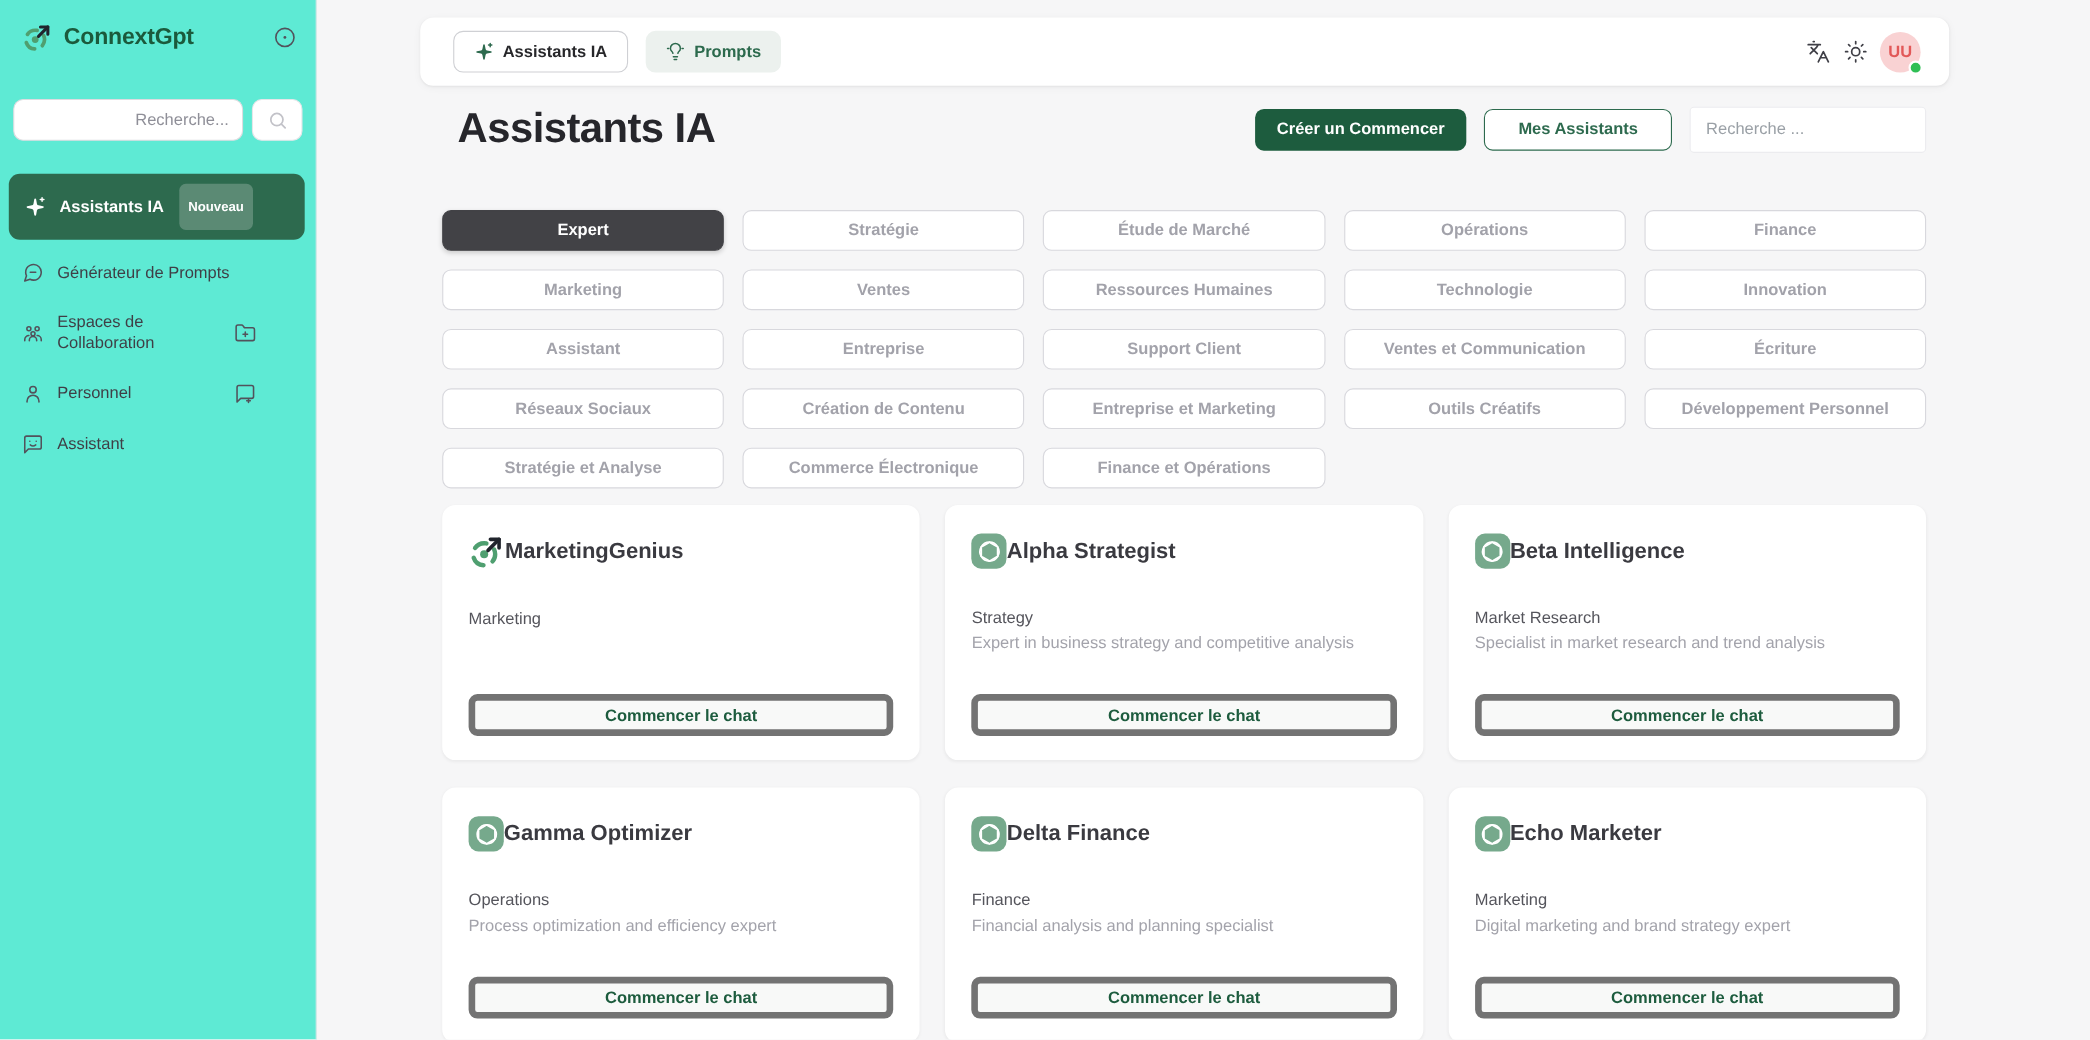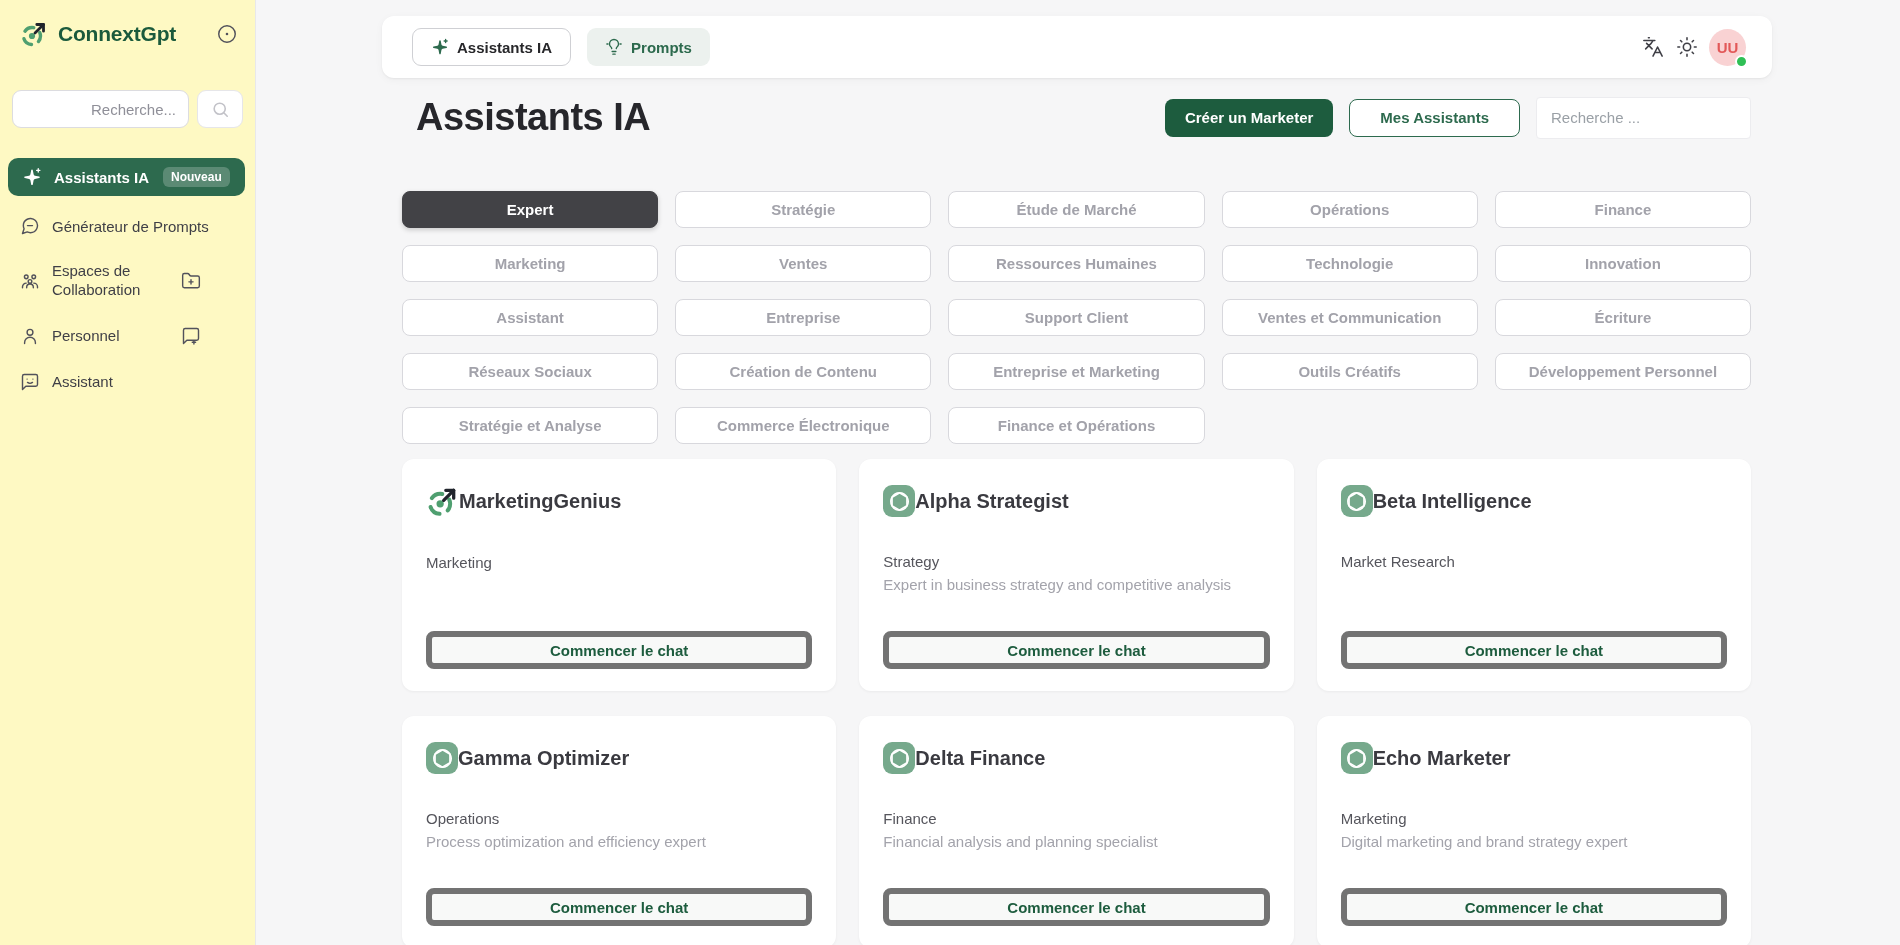--- a/index.html
+++ b/index.html
@@ -8,22 +8,22 @@
     font-family:"Liberation Sans", sans-serif;
     background:#f6f6f7;
     color:#3f3f46;
     position:relative;
   }
   button { font-family:inherit; cursor:pointer; }
   input  { font-family:inherit; outline:none; }
 
   
   .sidebar {
-    position:absolute; left:0; top:0; width:256px; height:945px;
-    background:#fef9c3; border-right:1px solid #e8e8ea; z-index:5;
+    position:absolute; left:0; top:0; width:288px; height:945px;
+    background:#5eead4; border-right:1px solid #e8e8ea; z-index:5;
   }
   .logo-row { display:flex; align-items:center; gap:10px; padding:20px 16px 0 20px; }
   .logo-mark { width:28px; height:28px; flex:0 0 auto; }
   .logo-name { font-size:21px; font-weight:bold; color:#1b5a3c; letter-spacing:-0.2px; flex:1; }
   .collapse-btn { background:none; border:none; width:24px; height:24px; color:#52525b; display:flex; align-items:center; justify-content:center; }
 
   .sidebar-search { display:flex; gap:8px; margin:42px 12px 0 12px; }
   .sidebar-search input {
     flex:1; height:38px; border:1px solid #dcdce0; border-radius:9px;
     padding:0 12px; font-size:15px; color:#3f3f46; min-width:0;text-align:right;
@@ -41,21 +41,21 @@
     font-size:15px; color:#3f3f46;
   }
   .nav-item .nav-icon { width:20px; height:20px; flex:0 0 auto; color:#52525b; }
   .nav-item.active {
     margin:0 10px 10px 8px; padding:9px 10px 9px 14px;
     background:#2d6a4e; border-radius:10px; color:#fff; font-weight:bold;
   }
   .nav-item.active .nav-icon { color:#fff; }
   .nav-badge {
     background:rgba(255,255,255,.22); color:#fff; font-size:12px; font-weight:bold;
-    padding:3px 8px; border-radius:6px; margin-left:2px; white-space:nowrap;
+    padding:14px 8px; border-radius:6px; margin-left:2px; white-space:nowrap;
   }
   .nav-label.two-line { width:112px; line-height:1.25; }
   .trail-icon { margin-left:auto; margin-right:42px; width:20px; height:20px; color:#52525b; flex:0 0 auto; }
 
   
   .topbar {
     position:absolute; left:382px; top:16px; width:1390px; height:62px;
     background:#fff; border-radius:12px;
     box-shadow:0 1px 2px rgba(0,0,0,.05), 0 2px 8px rgba(0,0,0,.04);
     display:flex; align-items:center; padding:0 26px 0 30px; z-index:4;
@@ -259,21 +259,21 @@
       <span>UU</span>
       <span class="status-dot"></span>
     </button>
   </div>
 </header>
 
 <main class="page">
   <div class="page-header">
     <h1 class="page-title">Assistants IA</h1>
     <div class="header-actions">
-      <button class="btn-create">Créer un Marketer</button>
+      <button class="btn-create">Créer un Commencer</button>
       <button class="btn-my">Mes Assistants</button>
       <input class="main-search" type="text" placeholder="Recherche ..." style="">
     </div>
   </div>
 
   <div class="chips">
       <button class="chip active">Expert</button>
       <button class="chip">Stratégie</button>
       <button class="chip">Étude de Marché</button>
       <button class="chip">Opérations</button>
@@ -362,20 +362,21 @@
                 <path d="M0 -9 A 9 9 0 0 1 7.79 -4.5 L 7.79 3.2"></path>
               </g>
       <g transform="rotate(300)">
                 <path d="M0 -9 A 9 9 0 0 1 7.79 -4.5 L 7.79 3.2"></path>
               </g>
     </svg>
   </span>
 <div class="card-name">Beta Intelligence</div>
         </div>
         <div class="card-category">Market Research</div>
+        <div class="card-desc">Specialist in market research and trend analysis</div>
         <button class="card-cta">Commencer le chat</button>
       </div>
       <div class="card">
         <div class="card-head">
   <span class="openai-badge">
     <svg viewBox="-12 -12 24 24" fill="none" stroke="#ffffff" stroke-width="1.7" stroke-linecap="round" stroke-linejoin="round">
       <g>
                 <path d="M0 -9 A 9 9 0 0 1 7.79 -4.5 L 7.79 3.2"></path>
               </g>
       <g transform="rotate(60)">

